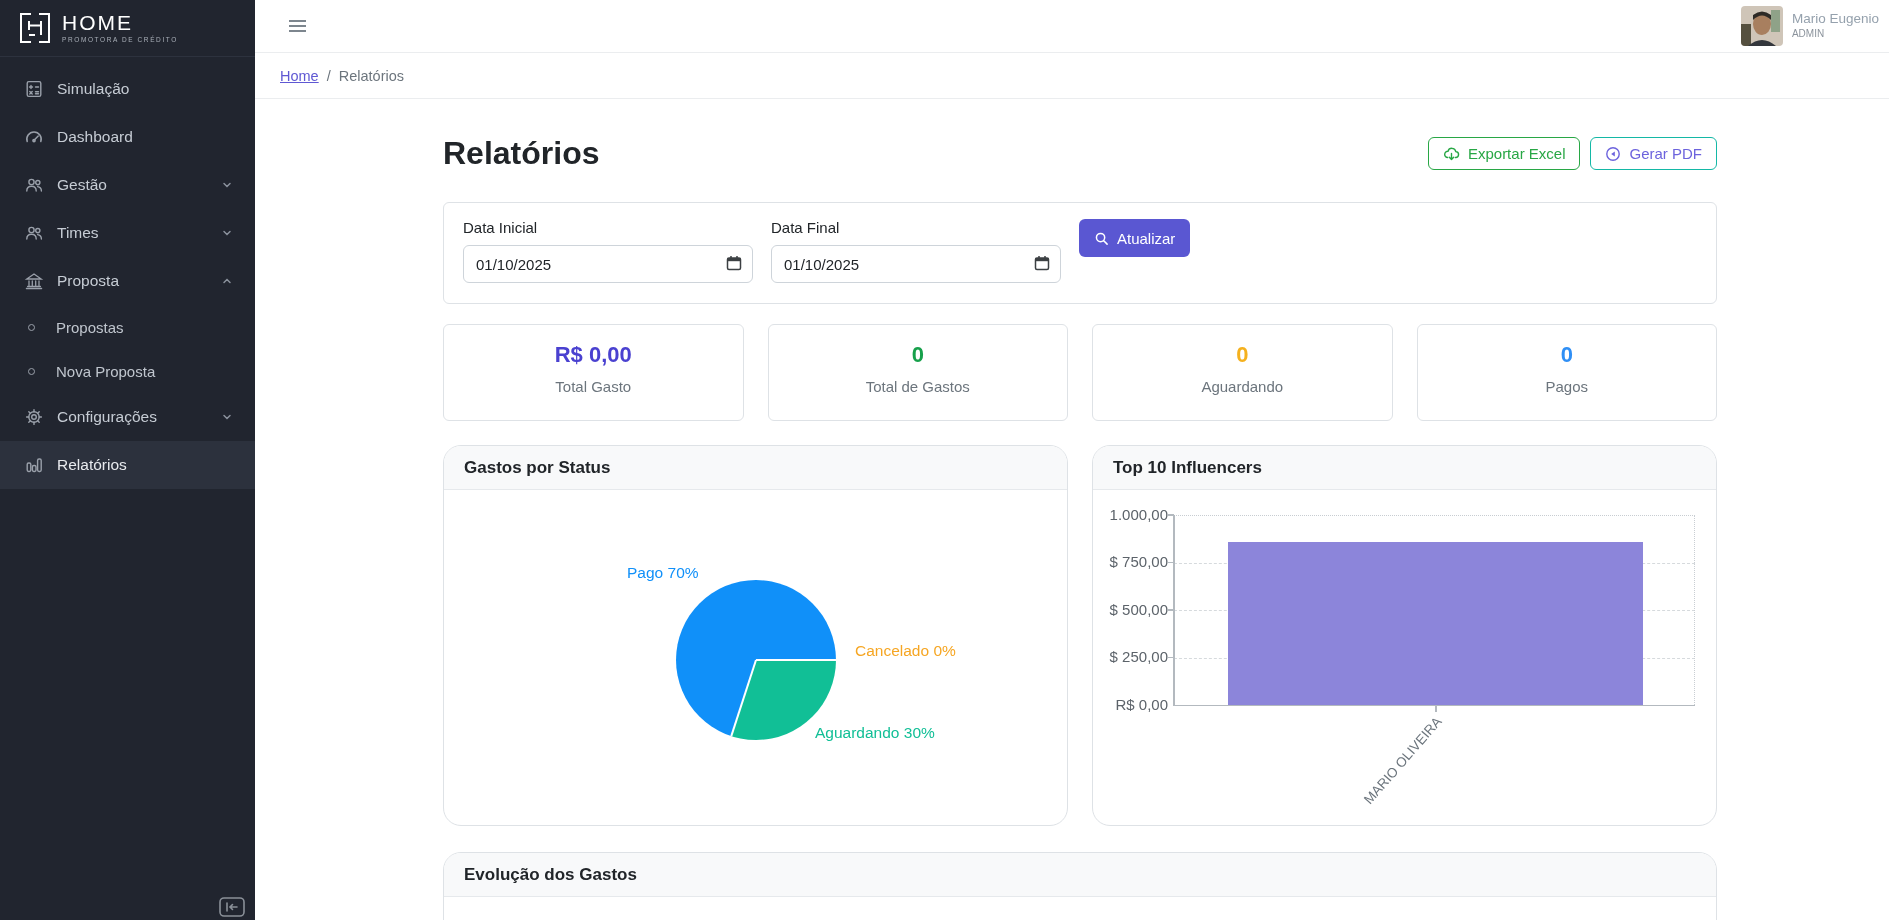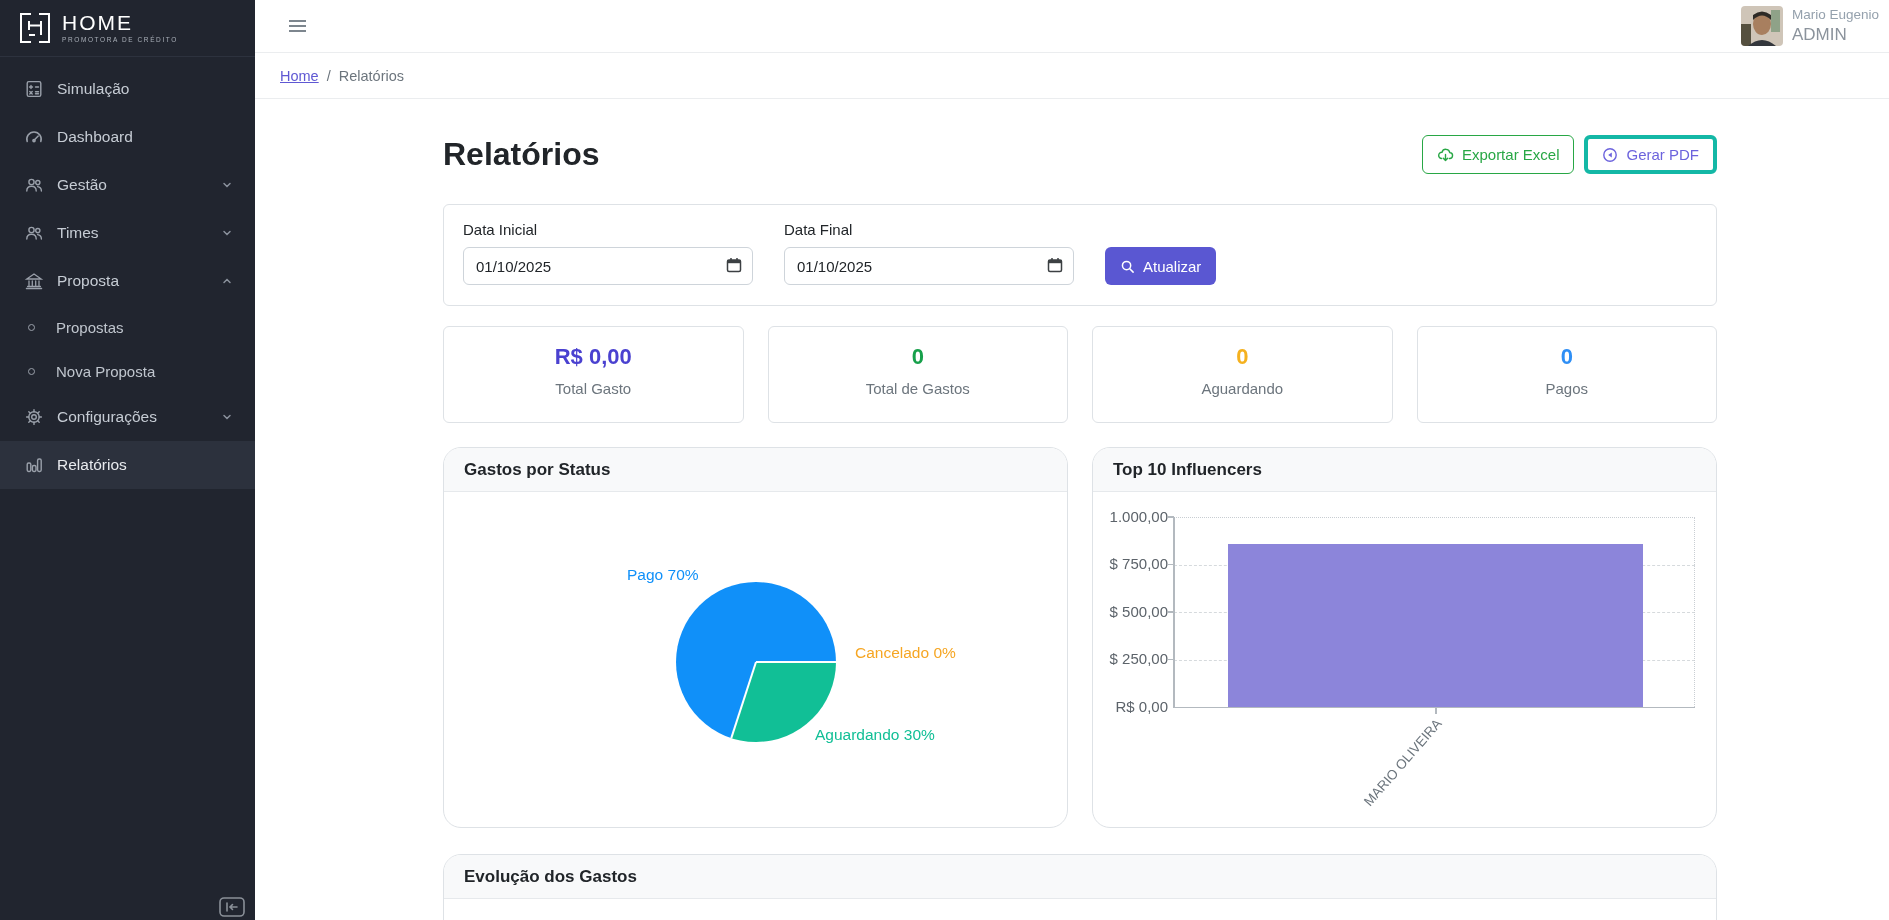--- a/index.html
+++ b/index.html
@@ -31,41 +31,41 @@
   
   .main { flex:1; display:flex; flex-direction:column; background:#fff; min-width:0; }
   .topbar { height:53px; display:flex; align-items:center; justify-content:space-between;
     padding:0 10px 0 28px; border-bottom:1px solid #ebedef; }
   .hamburger { background:none; border:none; cursor:pointer; padding:6px; }
   .hamburger span { display:block; width:17px; height:2px; background:#7d868e; margin:3px 0; }
   .user { display:flex; align-items:center; gap:9px; cursor:pointer; }
   .avatar { width:42px; height:40px; border-radius:4px; overflow:hidden; flex:0 0 auto; }
   .user-meta { display:flex; flex-direction:column; line-height:1.25; }
   .user-name { font-size:13.5px; color:#95a1ad; }
-  .user-role { font-size:17px; color:#8b939c; }
+  .user-role { font-size:10px; color:#8b939c; }
 
   .breadcrumb-row { height:46px; display:flex; align-items:center; gap:8px;
     padding:0 25px; border-bottom:1px solid #ebedef; font-size:14.5px; }
   .bc-home { color:#5f58d3; text-decoration:underline; cursor:pointer; }
   .bc-sep, .bc-current { color:#6c757d; }
 
   .content { flex:1; overflow:hidden; }
   .container { width:1274px; margin-left:188px; padding-top:36px; }
 
   .page-head { display:flex; align-items:center; justify-content:space-between; }
   .page-title { font-size:32px; font-weight:700; color:#212529; }
   .actions { display:flex; gap:10px;border-radius:10px; }
   .btn { display:inline-flex; align-items:center; gap:8px; font-size:15px;
     border-radius:6px; padding:7px 14px; background:#fff; cursor:pointer;
     font-family:"Liberation Sans", sans-serif; }
   .btn-excel { border:1px solid #28a745; color:#28a745; }
-  .btn-pdf { border:4px solid #14b8a6; color:#6c63dd; }
+  .btn-pdf { border:1px solid #14b8a6; color:#6c63dd; }
 
   .filter-card { margin-top:30px; border:1px solid #dee2e6; border-radius:6px;
-    padding:16px 19px 20px; display:flex; align-items:flex-end; gap:31px; }
+    padding:16px 19px 20px; display:flex; align-items:flex-start; gap:18px; }
   .field { display:flex; flex-direction:column; }
   .field label { font-size:15px; color:#212529; margin-bottom:9px; }
   .date-wrap { position:relative; }
   .date-input { width:290px; height:38px; border:1px solid #ced4da; border-radius:6px;
     padding:0 36px 0 12px; font-size:15px; color:#212529;
     font-family:"Liberation Sans", sans-serif; }
   .date-wrap svg { position:absolute; right:10px; top:9px; }
   .btn-update { height:38px; border:none; background:#5a57d2; color:#fff;
     border-radius:6px; padding:0 15px; display:inline-flex; align-items:center; gap:8px;
     font-size:15px; cursor:pointer; font-family:"Liberation Sans", sans-serif; }

